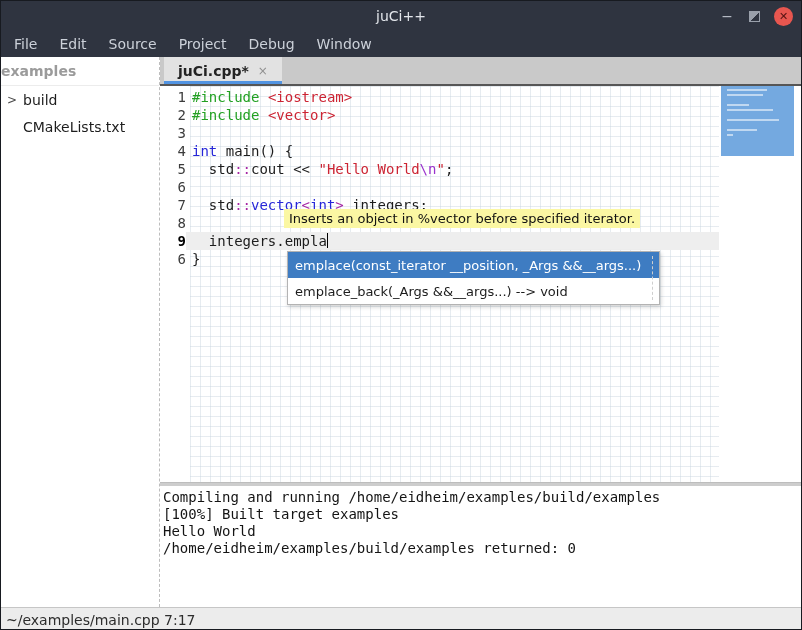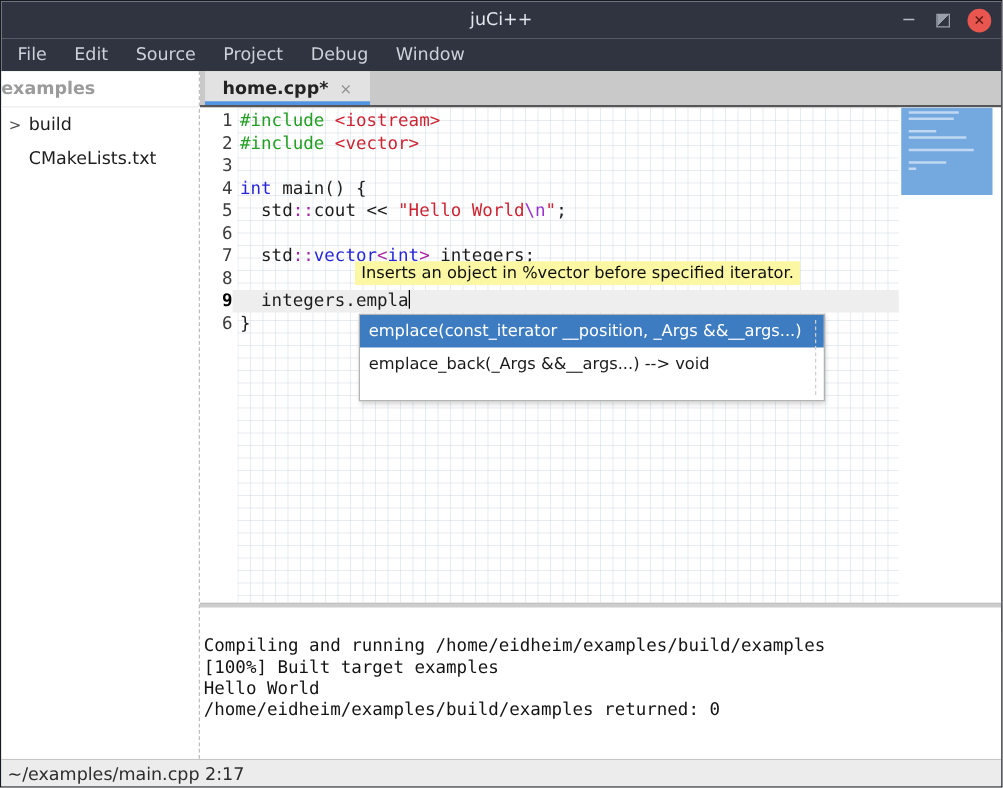--- a/index.html
+++ b/index.html
@@ -51,30 +51,30 @@
   .ln.current{font-weight:bold;color:#000;}
   .cursor{display:inline-block;width:1px;height:15px;background:#000;vertical-align:-2px;}
   
   .minimap{position:absolute;right:0;top:0;width:82px;height:100%;background:#ffffff;}
   .mini-view{position:absolute;left:2px;top:0;width:73px;height:70px;}
   .mini-bar{height:2px;margin:3px 6px 0 6px;background:rgba(255,255,255,0.55);}
   
   .tooltip{position:absolute;left:124px;top:123px;height:19px;display:flex;align-items:center;
     padding:0 5px;font-size:13px;color:#111;white-space:nowrap;}
   
-  .popup{position:absolute;left:127px;top:165px;width:373px;height:70px;background:#ffffff;
+  .popup{position:absolute;left:127px;top:165px;width:373px;height:54px;background:#ffffff;
     border:1px solid #b3b3b3;box-shadow:1px 2px 4px rgba(0,0,0,0.18);box-sizing:border-box;}
   .popup-item{height:26px;display:flex;align-items:center;padding-left:7px;
     font-size:13px;color:#1c1c1c;white-space:nowrap;}
   .popup-item.selected{color:#ffffff;}
   .popup-scroll{position:absolute;right:6px;top:4px;bottom:4px;width:0;border-left:1px dashed #cfcfcf;}
   
   .hsplit{height:4px;background:#cdcdcd;border-top:1px solid #bdbdbd;box-sizing:border-box;}
   .output{flex:1;background:#ffffff;padding:3px 0 0 3px;
-    font-family:"DejaVu Sans Mono","Liberation Mono",monospace;font-size:14px;line-height:17px;color:#141414;margin-top:20px;}
+    font-family:"DejaVu Sans Mono","Liberation Mono",monospace;font-size:14px;line-height:17px;color:#141414;}
   .out-line{white-space:pre;}
   
   .statusbar{height:24px;background:#ececec;border-top:1px solid #c6c6c6;box-sizing:border-box;
     display:flex;align-items:center;padding-left:5px;font-size:14px;color:#2d2d2d;}
 </style>
 </head>
 <body>
 
 <div class="titlebar" style="background: rgb(47, 52, 64);">
   <div class="title">juCi++</div>
@@ -105,21 +105,21 @@
         <div class="side-item">
           <span class="noexp"></span>
           <span>CMakeLists.txt</span>
         </div>
       </div>
   </div>
 
   <div class="content">
     <div class="tabstrip">
       <div class="tab">
-        <span>home.cpp*</span>
+        <span>juCi.cpp*</span>
         <span class="tab-close">×</span>
         <span class="accent" id="tab-accent" style="background: rgb(82, 148, 226);"></span>
       </div>
     </div>
 
     <div class="editor">
       <div class="grid-bg"></div>
       <div class="code-rows" id="code-rows">
           <div class="code-row">
             <div class="ln">1</div>
@@ -190,14 +190,14 @@
     <div class="output" id="output">
         <div class="out-line">Compiling and running /home/eidheim/examples/build/examples</div>
         <div class="out-line">[100%] Built target examples</div>
         <div class="out-line">Hello World</div>
         <div class="out-line">/home/eidheim/examples/build/examples returned: 0</div>
       </div>
   </div>
 </div>
 
 <div class="statusbar">
-  <span>~/examples/main.cpp 2:17</span>
+  <span>~/examples/main.cpp 7:17</span>
 </div>
 
 </body></html>

